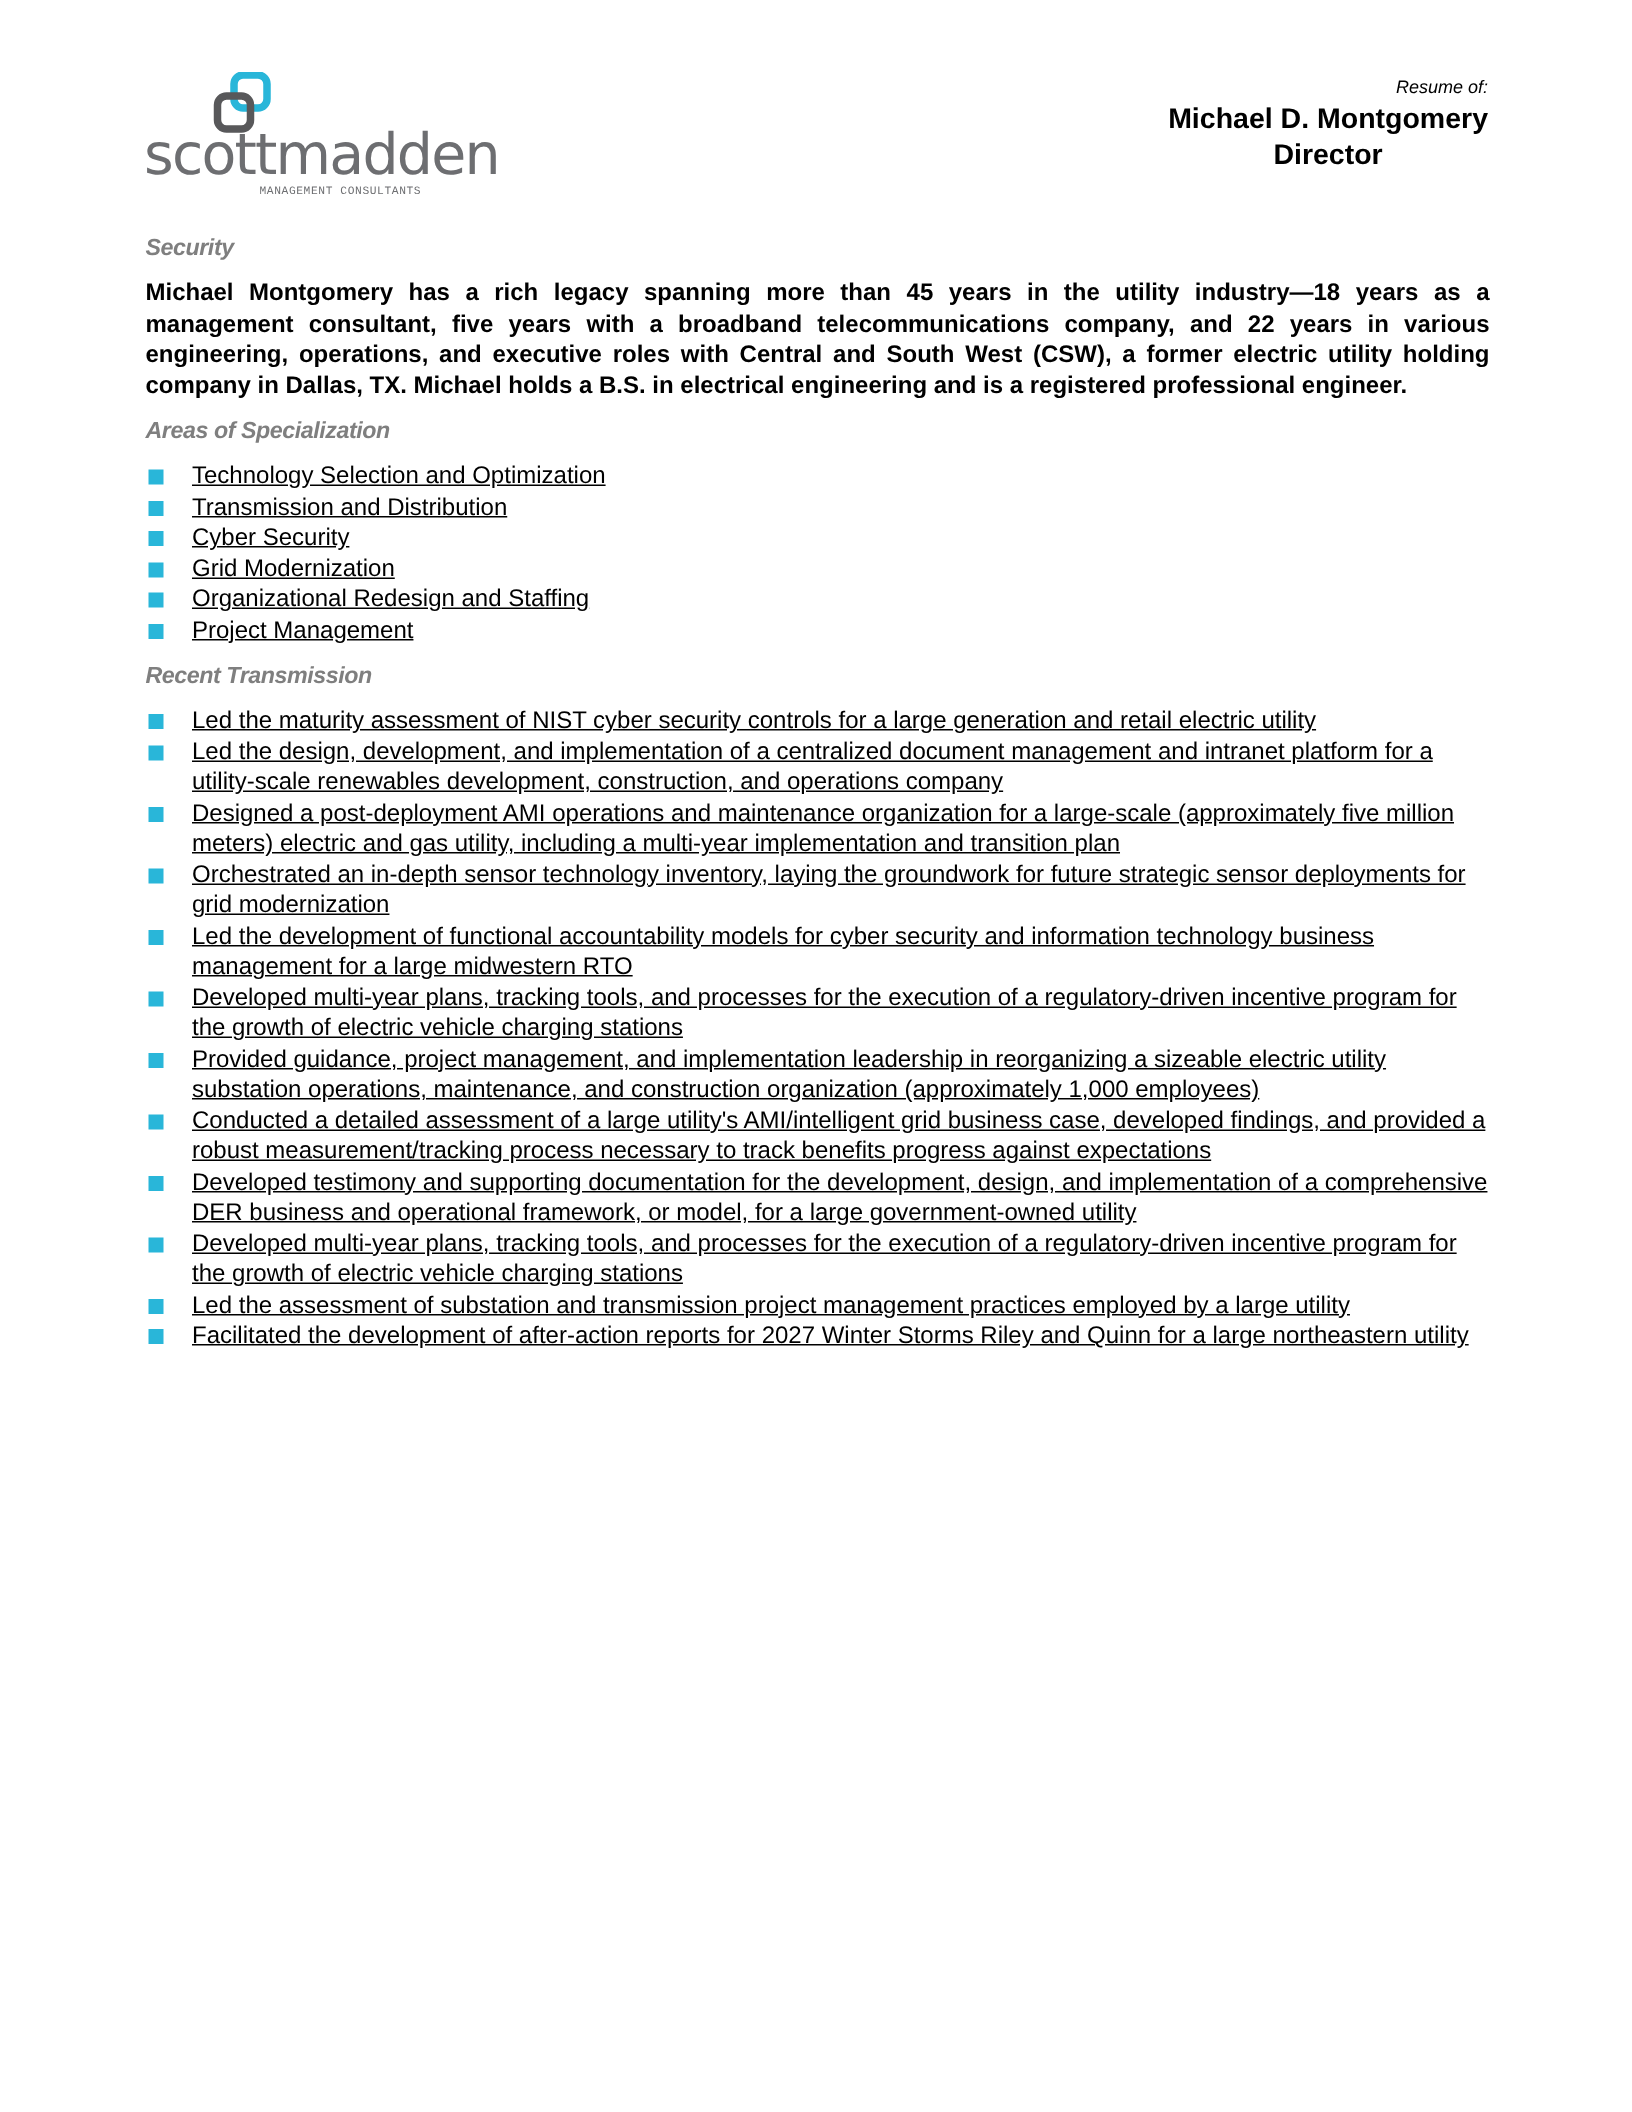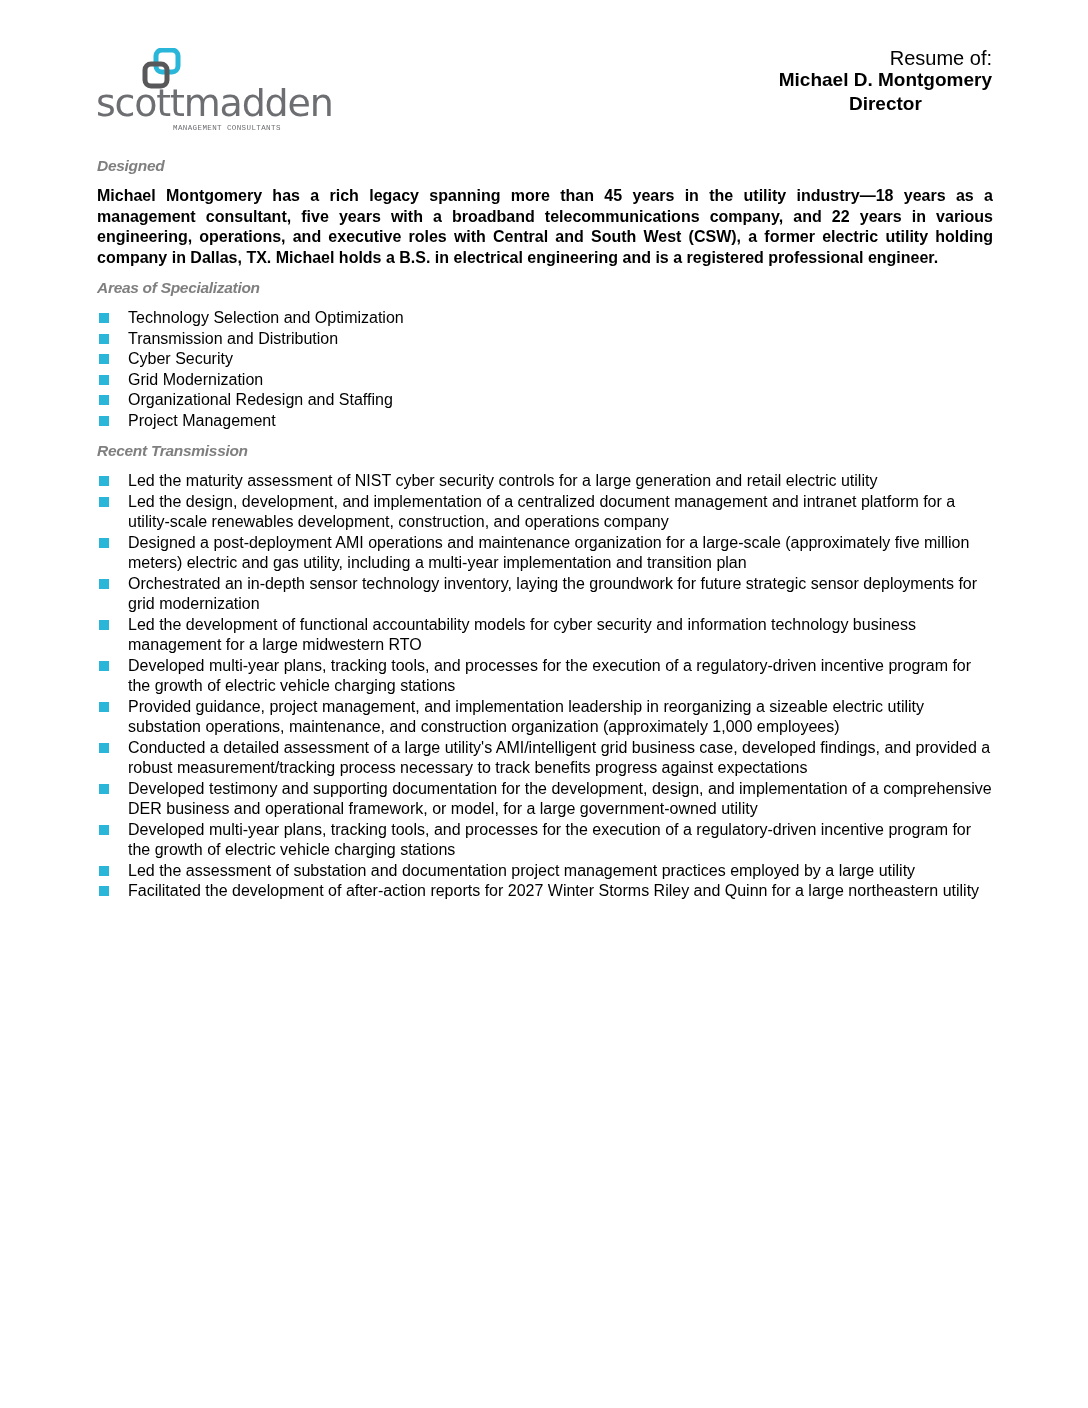--- a/index.html
+++ b/index.html
@@ -59,21 +59,22 @@
       padding-left: 25px;
     }
     
     .header-right {
       position: absolute;
       right: 96px;
       top: 48px;
       text-align: right;
     }
     .resume-of {
-      font-size: 20px;
+      font-style: italic;
+      font-size: 12px;
       line-height: 20px;
     }
     .name {
       font-weight: bold;
       font-size: 19px;
       line-height: 24px;
     }
     .title {
       font-weight: bold;
       font-size: 19px;
@@ -100,20 +101,21 @@
       font-size: 16px;
       line-height: 20.6px;
       text-align: justify;
       margin: 10px 0 10px 0;
       font-weight: bold;
     }
     ul.bullets {
       list-style: none;
       margin: 10px 0 10px 0;
       padding: 0;
+      text-decoration: underline;
     }
     ul.bullets li {
       position: relative;
       padding-left: 31px;
       font-size: 16px;
       line-height: 20.5px;
     }
     ul.bullets li .bullet {
       position: absolute;
       left: 2px;
@@ -140,21 +142,21 @@
     <div class="logo-tag">MANAGEMENT CONSULTANTS</div>
   </div>
 
   <div class="header-right">
     <div class="resume-of">Resume of:</div>
     <div class="name">Michael D. Montgomery</div>
     <div class="title">Director</div>
   </div>
 
   <div class="content">
-    <h2 class="section-heading" id="summary-heading">Designed</h2>
+    <h2 class="section-heading" id="summary-heading">Security</h2>
     <p class="summary">Michael Montgomery has a rich legacy spanning more than 45 years in the utility industry—18 years as a management consultant, five years with a broadband telecommunications company, and 22 years in various engineering, operations, and executive roles with Central and South West (CSW), a former electric utility holding company in Dallas, TX. Michael holds a B.S. in electrical engineering and is a registered professional engineer.</p>
 
     <h2 class="section-heading" id="areas-heading">Areas of Specialization</h2>
     <ul class="bullets">
       <li><span class="bullet" style="background: rgb(41, 182, 217);"></span><span>Technology Selection and Optimization</span></li>
       <li><span class="bullet" style="background: rgb(41, 182, 217);"></span><span>Transmission and Distribution</span></li>
       <li><span class="bullet" style="background: rgb(41, 182, 217);"></span><span>Cyber Security</span></li>
       <li><span class="bullet" style="background: rgb(41, 182, 217);"></span><span>Grid Modernization</span></li>
       <li><span class="bullet" style="background: rgb(41, 182, 217);"></span><span>Organizational Redesign and Staffing</span></li>
       <li><span class="bullet" style="background: rgb(41, 182, 217);"></span><span>Project Management</span></li>
@@ -165,17 +167,17 @@
       <li><span class="bullet" style="background: rgb(41, 182, 217);"></span><span>Led the maturity assessment of NIST cyber security controls for a large generation and retail electric utility</span></li>
       <li><span class="bullet" style="background: rgb(41, 182, 217);"></span><span>Led the design, development, and implementation of a centralized document management and intranet platform for a utility-scale renewables development, construction, and operations company</span></li>
       <li><span class="bullet" style="background: rgb(41, 182, 217);"></span><span>Designed a post-deployment AMI operations and maintenance organization for a large-scale (approximately five million meters) electric and gas utility, including a multi-year implementation and transition plan</span></li>
       <li><span class="bullet" style="background: rgb(41, 182, 217);"></span><span>Orchestrated an in-depth sensor technology inventory, laying the groundwork for future strategic sensor deployments for grid modernization</span></li>
       <li><span class="bullet" style="background: rgb(41, 182, 217);"></span><span>Led the development of functional accountability models for cyber security and information technology business management for a large midwestern RTO</span></li>
       <li><span class="bullet" style="background: rgb(41, 182, 217);"></span><span>Developed multi-year plans, tracking tools, and processes for the execution of a regulatory-driven incentive program for the growth of electric vehicle charging stations</span></li>
       <li><span class="bullet" style="background: rgb(41, 182, 217);"></span><span>Provided guidance, project management, and implementation leadership in reorganizing a sizeable electric utility substation operations, maintenance, and construction organization (approximately 1,000 employees)</span></li>
       <li><span class="bullet" style="background: rgb(41, 182, 217);"></span><span>Conducted a detailed assessment of a large utility's AMI/intelligent grid business case, developed findings, and provided a robust measurement/tracking process necessary to track benefits progress against expectations</span></li>
       <li><span class="bullet" style="background: rgb(41, 182, 217);"></span><span>Developed testimony and supporting documentation for the development, design, and implementation of a comprehensive DER business and operational framework, or model, for a large government-owned utility</span></li>
       <li><span class="bullet" style="background: rgb(41, 182, 217);"></span><span>Developed multi-year plans, tracking tools, and processes for the execution of a regulatory-driven incentive program for the growth of electric vehicle charging stations</span></li>
-      <li><span class="bullet" style="background: rgb(41, 182, 217);"></span><span>Led the assessment of substation and documentation project management practices employed by a large utility</span></li>
+      <li><span class="bullet" style="background: rgb(41, 182, 217);"></span><span>Led the assessment of substation and transmission project management practices employed by a large utility</span></li>
       <li><span class="bullet" style="background: rgb(41, 182, 217);"></span><span>Facilitated the development of after-action reports for 2027 Winter Storms Riley and Quinn for a large northeastern utility</span></li>
     </ul>
   </div>
 </div>
 
 </body></html>

